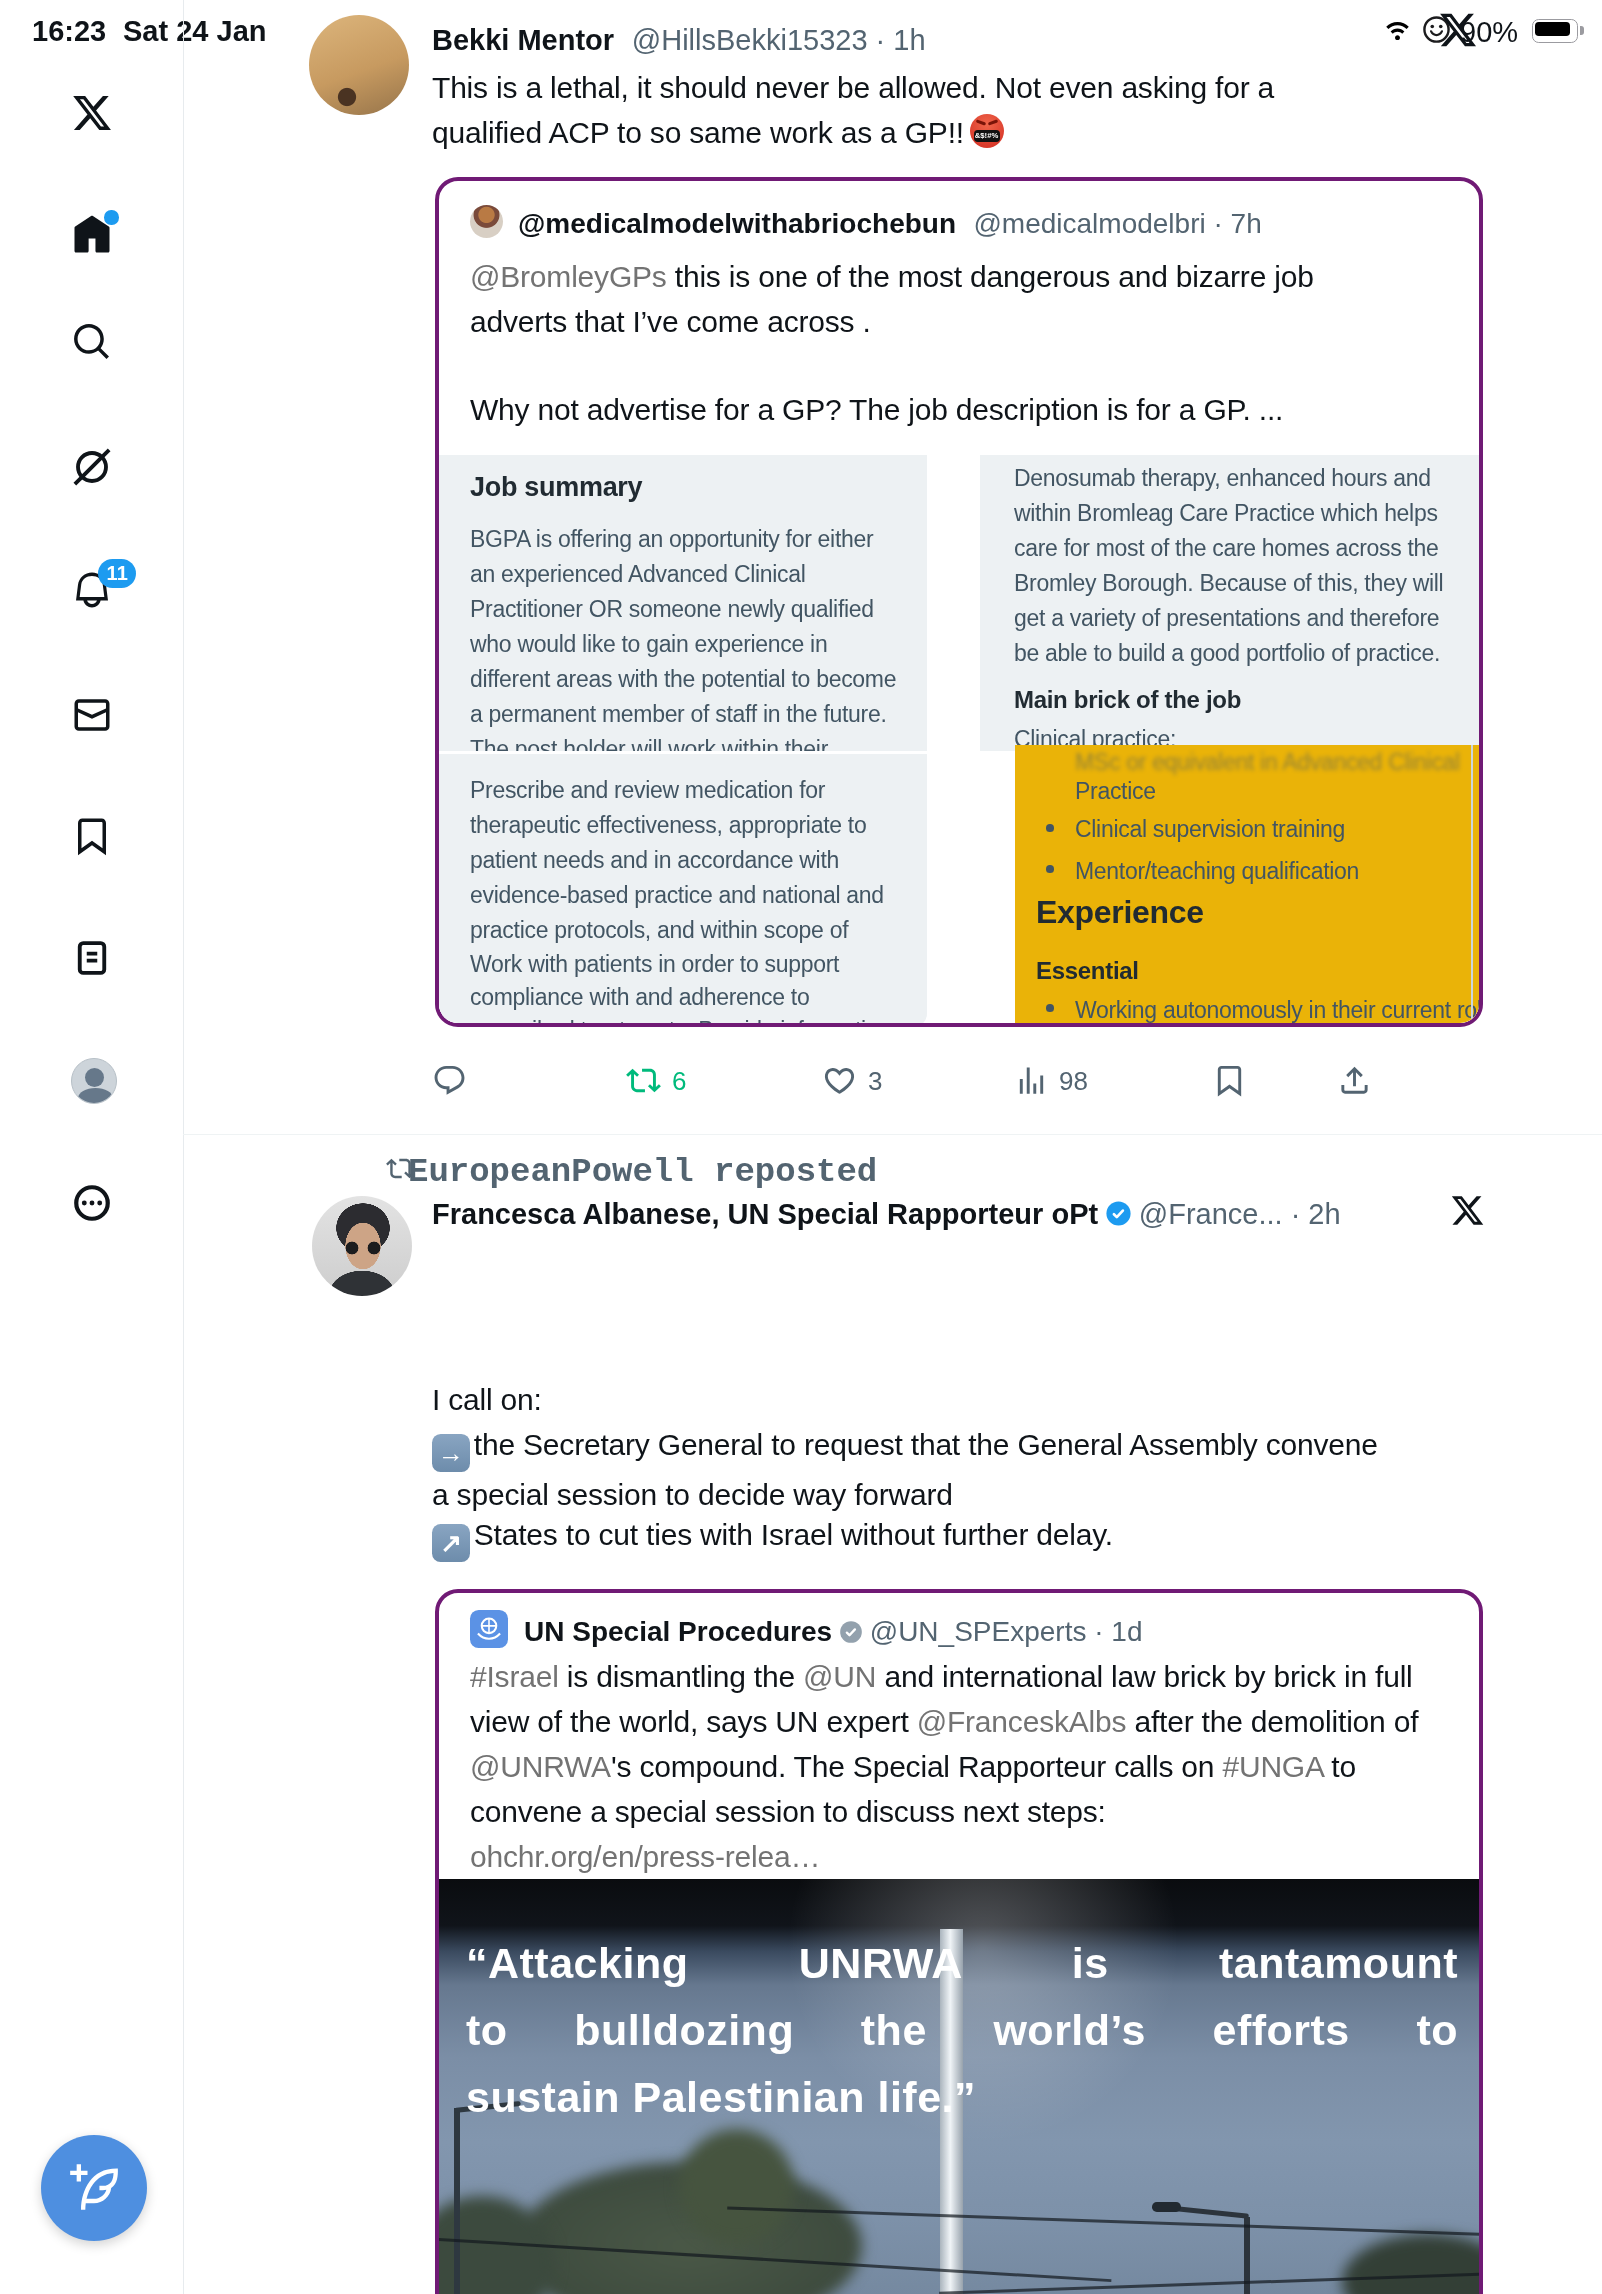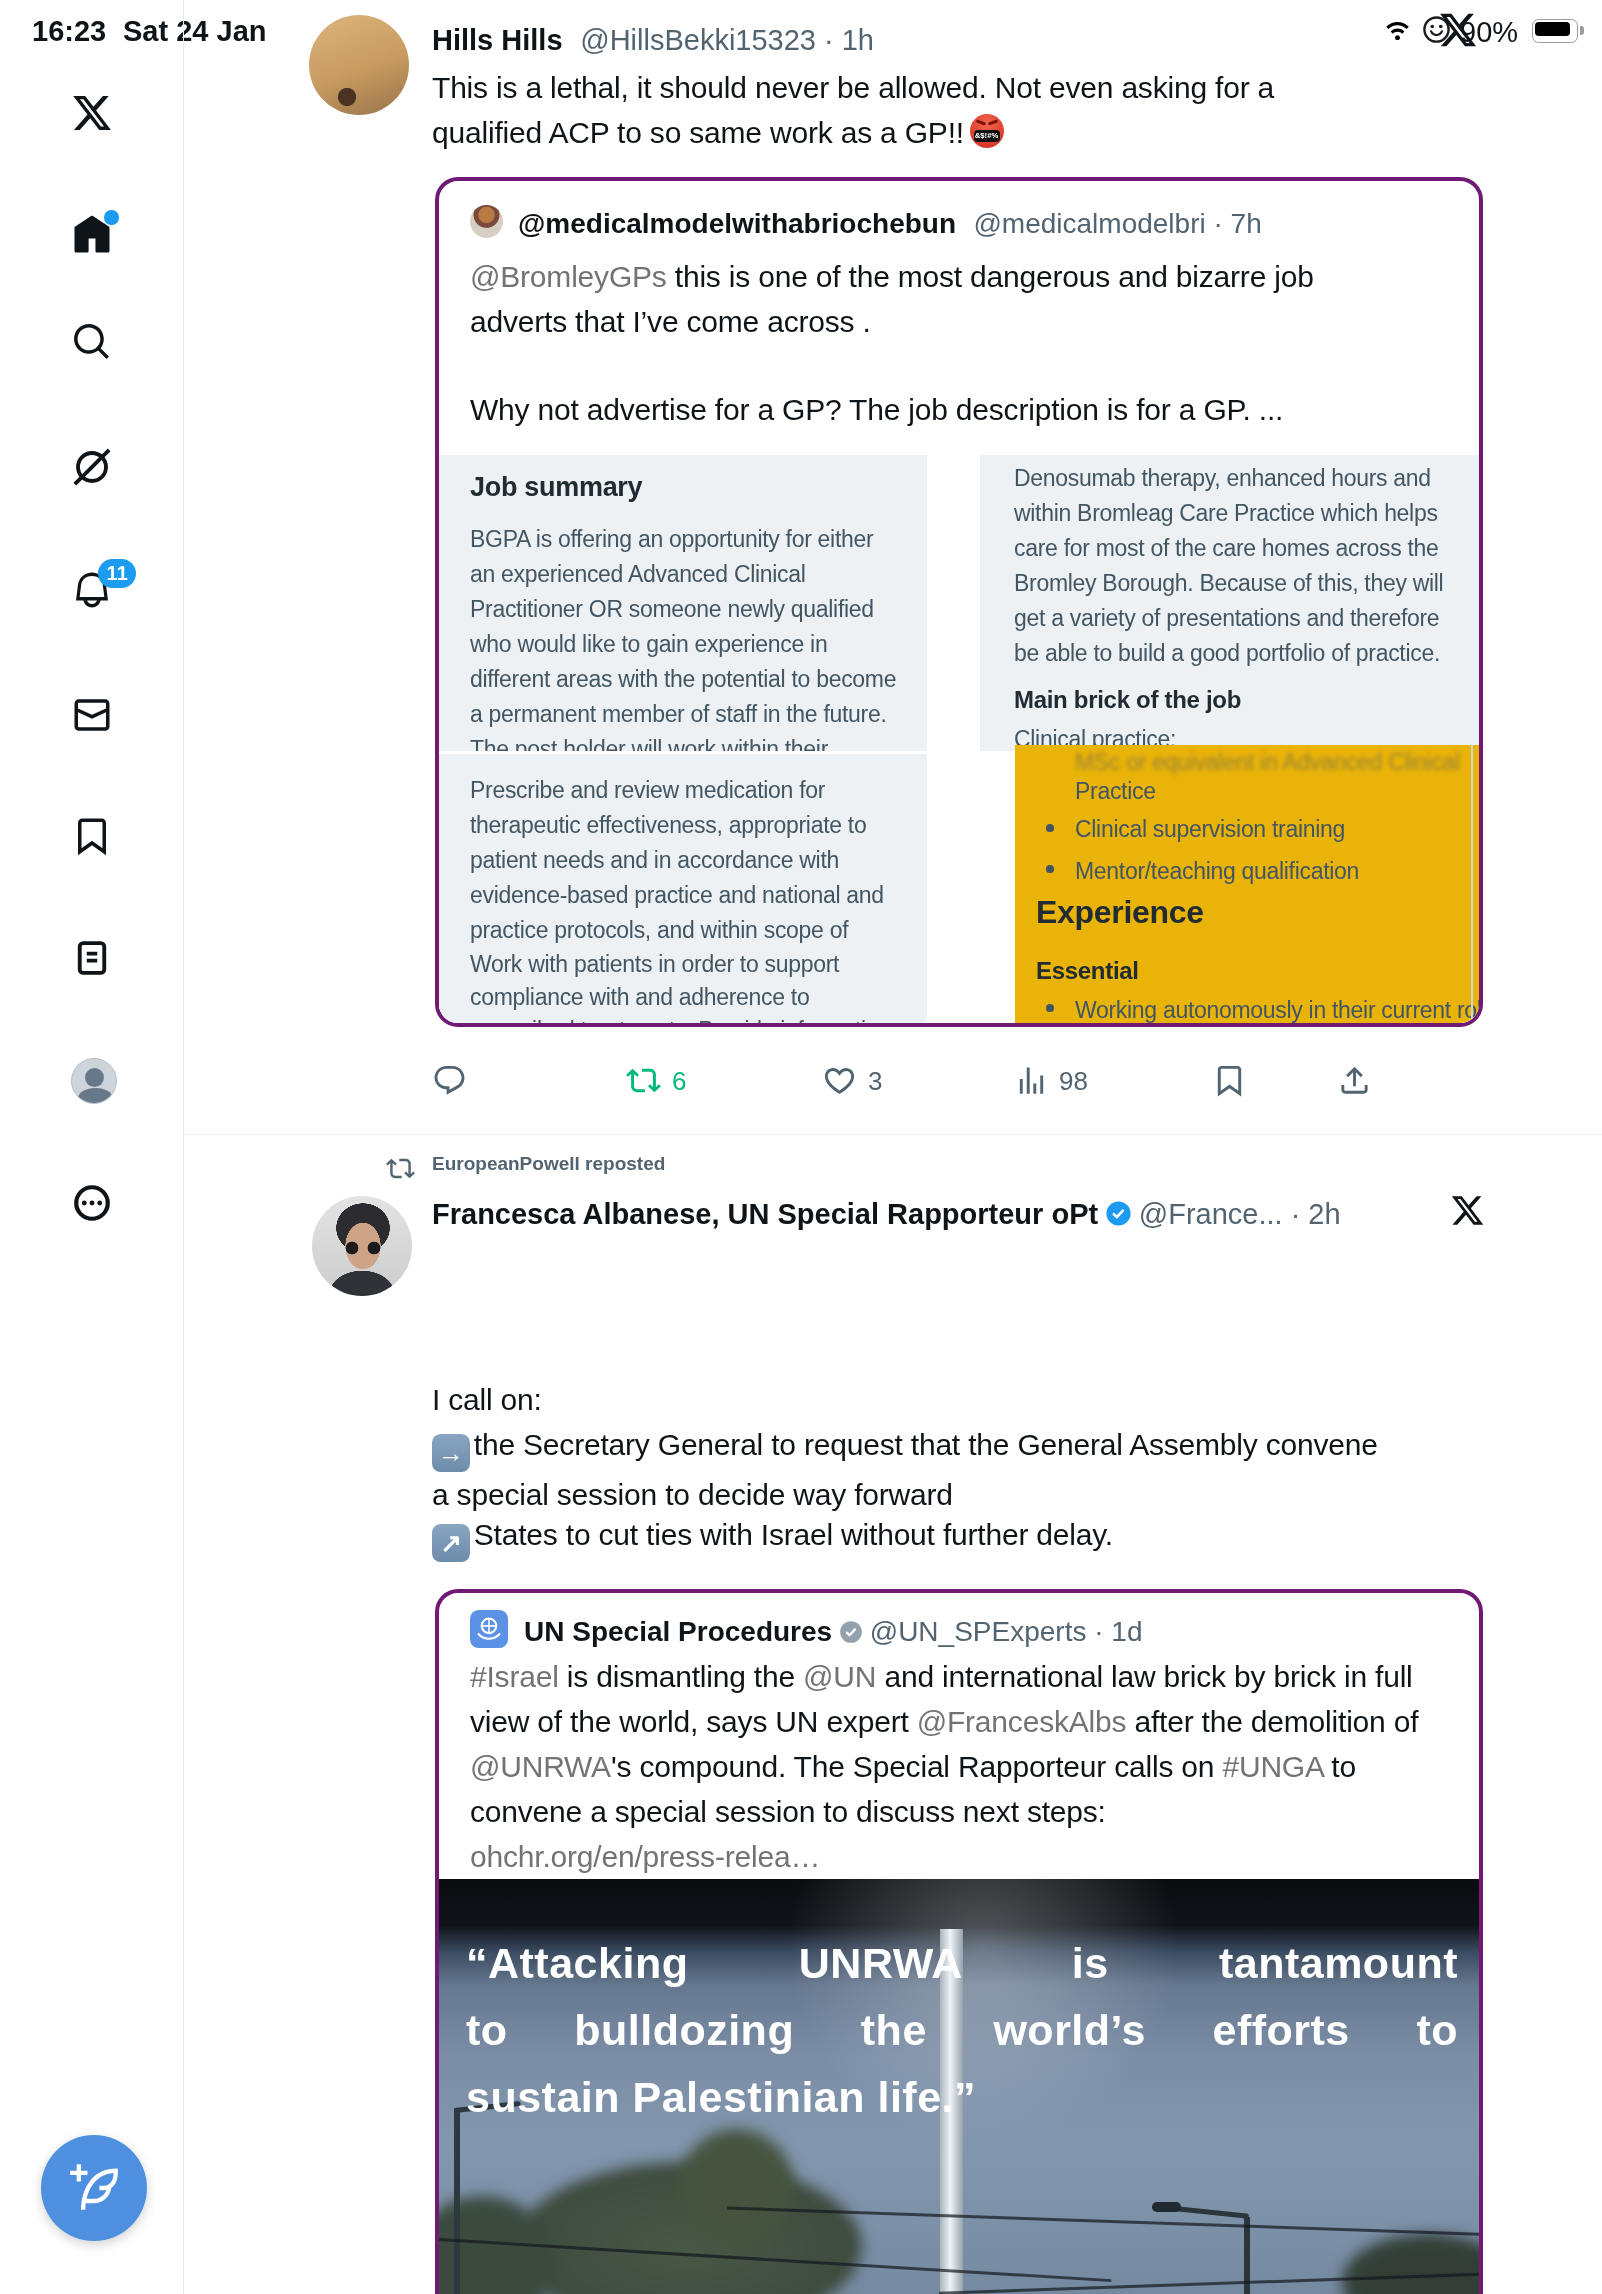--- a/index.html
+++ b/index.html
@@ -134,21 +134,21 @@
       </svg>
   </div>
   <div class="abs" style="left:41px;top:2135px;width:106px;height:106px;border-radius:50%;background:#4e8fe0;box-shadow:0 3.8px 11.5px rgba(0,0,0,0.18);">
     <svg viewBox="0 0 24 24" width="52" height="52" style="margin:27px;">
         <path fill="#fff" d="M23 3c-6.62-.1-10.38 2.421-13.05 6.03C7.29 12.61 6 17.331 6 22h2c0-1.007.07-2.012.19-3H12c4.1 0 7.48-3.082 7.94-7.054C22.79 10.147 23.17 6.359 23 3zm-7 8h-1.5v2H16c.63-.016 1.2-.08 1.72-.188C16.95 15.24 14.68 17 12 17H8.55c.57-2.512 1.57-4.851 3-6.78 2.16-2.912 5.29-4.911 9.45-5.187C20.95 8.079 19.9 11 16 11zM4 9V6H1V4h3V1h2v3h3v2H6v3H4z"></path>
       </svg>
   </div>
 
   <div class="avatar" style="left:309px;top:15.4px;width:100px;height:100px;background:radial-gradient(circle at 38% 82%,#4a3322 0 8.6px,rgba(0,0,0,0) 9.6px),linear-gradient(160deg,#dcb57c,#c79a60 55%,#96744a);"></div>
   <div class="abs" style="left:432px;top:24px;font-size:29px;white-space:nowrap;">
-    <span class="bold">Hills Hills</span>
+    <span class="bold">Bekki Mentor</span>
     <span class="meta" style="margin-left:9.6px;">@HillsBekki15323 · 1h</span>
   </div>
   <div class="abs" style="left:1438px;top:9.6px;color:#0f1419;">
     <svg viewBox="0 0 24 24" width="40" height="40">
         <path fill="currentColor" d="M18.244 2.25h3.308l-7.227 8.26 8.502 11.24H16.17l-5.214-6.817L4.99 21.75H1.68l7.73-8.835L1.254 2.25H8.08l4.713 6.231 5.45-6.231zm-1.161 17.52h1.833L7.084 4.126H5.117l11.966 15.644z"></path>
       </svg>
   </div>
   <div class="abs tweet-text" style="left:432px;top:65px;width:951px;">
     <span>This is a lethal, it should never be allowed. Not even asking for a qualified ACP to so same work as a GP!!</span><span class="emoji-cursing"><span class="brow-l"></span><span class="brow-r"></span><span class="bar">&amp;$!#%</span></span>
   </div>
@@ -233,21 +233,21 @@
       </svg>
   </div>
 
   <div class="abs" style="left:183px;top:1134px;width:1419px;height:1px;background:#eff3f4;"></div>
 
   <div class="abs" style="left:386px;top:1154px;color:#536471;">
     <svg viewBox="0 0 24 24" width="29" height="29">
         <path fill="currentColor" d="M4.5 3.88l4.432 4.14-1.364 1.46L5.5 7.55V16c0 1.1.896 2 2 2H13v2H7.5c-2.209 0-4-1.79-4-4V7.55L1.432 9.48.068 8.02 4.5 3.88zM16.5 6H11V4h5.5c2.209 0 4 1.79 4 4v8.45l2.068-1.93 1.364 1.46-4.432 4.14-4.432-4.14 1.364-1.46 2.068 1.93V8c0-1.1-.896-2-2-2z"></path>
       </svg>
   </div>
-  <div class="abs sec bold" style="left:432px;top:1153px;font-size:19px;">EuropeanPowell reposted</div>
+  <div class="abs sec bold" style="left:408px;top:1153px;font-size:34px;font-family:Liberation Mono, monospace;">EuropeanPowell reposted</div>
 
   <div class="avatar" style="left:312px;top:1196px;width:100px;height:100px;background:
       radial-gradient(circle 6.7px at 40% 52%,#1c1c1e 90%,rgba(0,0,0,0) 100%),
       radial-gradient(circle 6.7px at 62% 52%,#1c1c1e 90%,rgba(0,0,0,0) 100%),
       radial-gradient(ellipse 25px 33px at 51% 50%,#cda486 70%,rgba(0,0,0,0) 71%),
       radial-gradient(ellipse 38px 35px at 51% 32%,#2c2c30 70%,rgba(0,0,0,0) 71%),
       radial-gradient(ellipse 46px 33px at 50% 98%,#2f3236 70%,rgba(0,0,0,0) 71%),
       linear-gradient(180deg,#e3e3e3,#cdcdcd);"></div>
   <div class="abs" style="left:432px;top:1198px;font-size:29px;white-space:nowrap;">
     <span class="bold">Francesca Albanese, UN Special Rapporteur oPt</span><span class="badge-check"><svg viewBox="0 0 24 24" width="29" height="29">

